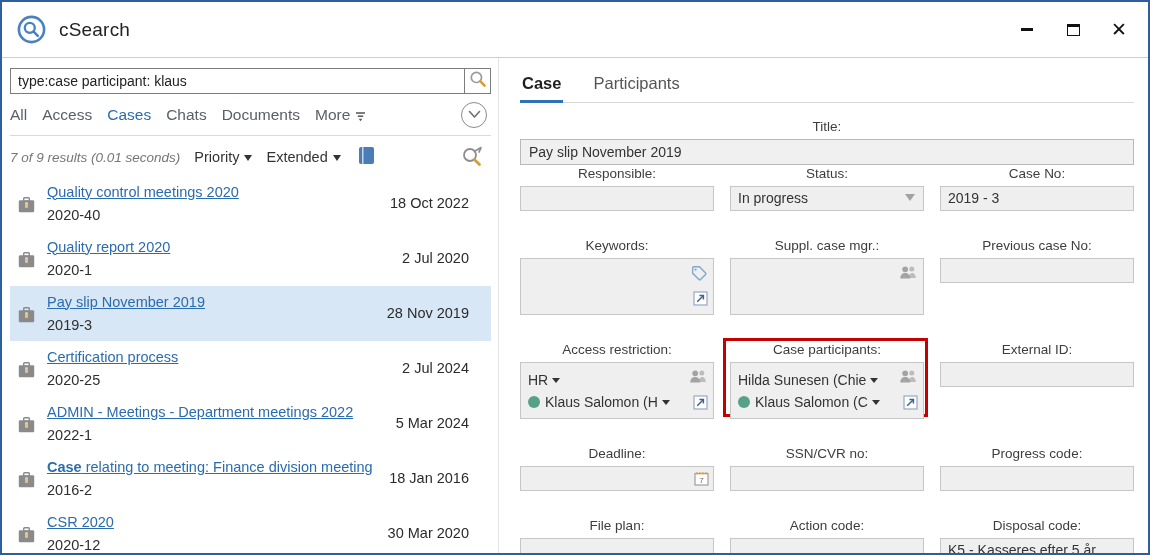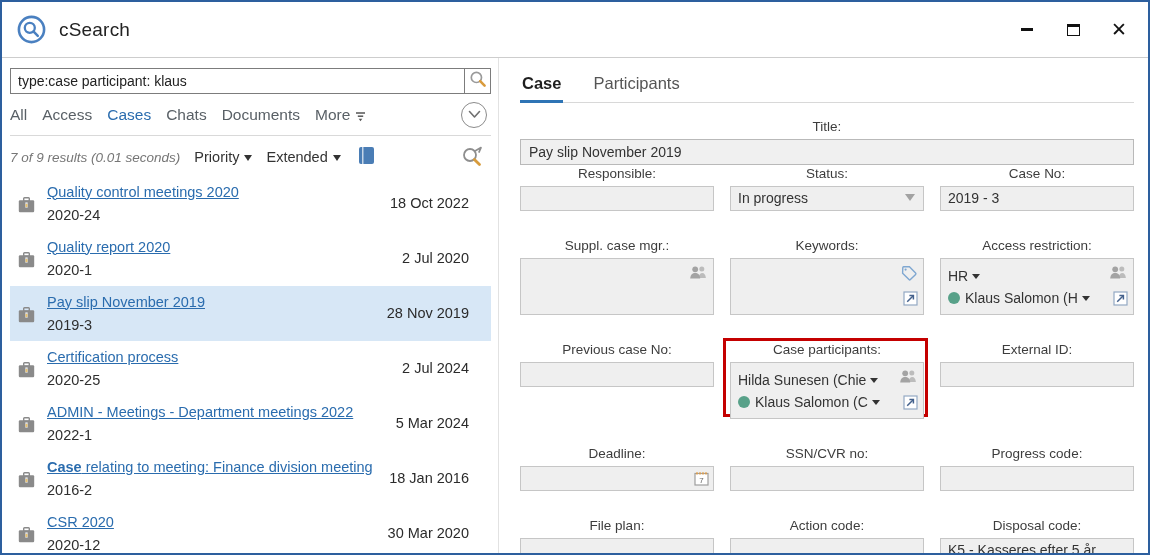--- a/index.html
+++ b/index.html
@@ -182,21 +182,21 @@
     <span class="bricase">
       <svg width="17" height="16" viewBox="0 0 17 16">
         <rect x="5.7" y="0.8" width="5.6" height="3.4" rx="0.8" fill="none" stroke="#8a8a8a" stroke-width="1.4"></rect>
         <rect x="0.8" y="3.2" width="15.4" height="12" rx="1.2" fill="#8a8a8a"></rect>
         <rect x="7.2" y="5.2" width="2.6" height="5.6" rx="0.6" fill="#d9d9d9"></rect>
         <rect x="7.6" y="7" width="1.8" height="3" fill="#e8c06a"></rect>
       </svg>
     </span>
     <div class="row-main">
       <a class="row-link"><span>Quality control meetings 2020</span></a>
-      <div class="row-number">2020-24</div>
+      <div class="row-number">2020-40</div>
     </div>
     <span class="row-date">18 Oct 2022</span>
   </div>
 
   <div class="row">
     <span class="bricase">
       <svg width="17" height="16" viewBox="0 0 17 16">
         <rect x="5.7" y="0.8" width="5.6" height="3.4" rx="0.8" fill="none" stroke="#8a8a8a" stroke-width="1.4"></rect>
         <rect x="0.8" y="3.2" width="15.4" height="12" rx="1.2" fill="#8a8a8a"></rect>
         <rect x="7.2" y="5.2" width="2.6" height="5.6" rx="0.6" fill="#d9d9d9"></rect>
@@ -319,51 +319,58 @@
               <span class="sel-caret"></span>
             </div>
           </div>
           <div class="cell">
             <div class="flabel">Case No:</div>
             <div class="control">
                 <div class="inp">2019 - 3</div>
               </div>
           </div>
 
+          <div class="cell">
+            <div class="flabel">Keywords:</div>
+            <div class="pbox">
+              <span class="pbox-icon-top">
+                <svg width="17" height="17" viewBox="0 0 17 17">
+                  <path d="M8.2 1.6 L14.6 8 Q15.3 8.7 14.6 9.4 L9.4 14.6 Q8.7 15.3 8 14.6 L1.6 8.2 L1.8 2.6 Q1.9 1.9 2.6 1.8 Z" fill="none" stroke="#7fa7d1" stroke-width="1.4" stroke-linejoin="round"></path>
+                  <circle cx="4.6" cy="4.6" r="1.1" fill="#7fa7d1"></circle>
+                </svg>
+              </span>
+              <span class="pbox-icon-bottom">
+                <svg width="15" height="15" viewBox="0 0 15 15">
+                  <rect x="1" y="1" width="13" height="13" fill="#fff" stroke="#93a9c4" stroke-width="1.2"></rect>
+                  <path d="M4.2 10.8 L10 5" stroke="#44618c" stroke-width="1.5"></path>
+                  <path d="M6.4 4.6 L10.4 4.6 L10.4 8.6" fill="none" stroke="#44618c" stroke-width="1.5"></path>
+                </svg>
+              </span>
+            </div>
+          </div>
           <div class="cell">
             <div class="flabel">Suppl. case mgr.:</div>
             <div class="pbox">
               <span class="pbox-icon-top">
                 <svg width="19" height="15" viewBox="0 0 19 15">
                   <circle cx="12.8" cy="4" r="2.5" fill="#bcbcbc"></circle>
                   <path d="M9.6 13 C9.9 9.6 11.4 8 13.3 8 C15 8 16.6 9.4 16.9 13 Z" fill="#bcbcbc"></path>
                   <circle cx="6.2" cy="4.3" r="2.9" fill="#a3a3a3"></circle>
                   <path d="M1.2 13.6 C1.5 9.6 3.5 8 6.2 8 C8.9 8 10.9 9.6 11.2 13.6 Z" fill="#a3a3a3"></path>
                 </svg>
               </span>
             </div>
           </div>
           <div class="cell">
-            <div class="flabel">Keywords:</div>
-            <div class="pbox">
-              <span class="pbox-icon-top">
-                <svg width="17" height="17" viewBox="0 0 17 17">
-                  <path d="M8.2 1.6 L14.6 8 Q15.3 8.7 14.6 9.4 L9.4 14.6 Q8.7 15.3 8 14.6 L1.6 8.2 L1.8 2.6 Q1.9 1.9 2.6 1.8 Z" fill="none" stroke="#7fa7d1" stroke-width="1.4" stroke-linejoin="round"></path>
-                  <circle cx="4.6" cy="4.6" r="1.1" fill="#7fa7d1"></circle>
-                </svg>
-              </span>
-              <span class="pbox-icon-bottom">
-                <svg width="15" height="15" viewBox="0 0 15 15">
-                  <rect x="1" y="1" width="13" height="13" fill="#fff" stroke="#93a9c4" stroke-width="1.2"></rect>
-                  <path d="M4.2 10.8 L10 5" stroke="#44618c" stroke-width="1.5"></path>
-                  <path d="M6.4 4.6 L10.4 4.6 L10.4 8.6" fill="none" stroke="#44618c" stroke-width="1.5"></path>
-                </svg>
-              </span>
-            </div>
-          </div>
+            <div class="flabel">Previous case No:</div>
+            <div class="control">
+                <div class="inp"></div>
+              </div>
+          </div>
+
           <div class="cell">
             <div class="flabel">Access restriction:</div>
             <div class="pbox">
               <div class="entry">
                 <span>HR</span>
                   <span class="caret"></span>
               </div>
               <div class="entry">
                 <span class="dot"></span>
                 <span>Klaus Salomon (H</span>
@@ -378,27 +385,20 @@
                 </svg>
               </span>
               <span class="pbox-icon-bottom">
                 <svg width="15" height="15" viewBox="0 0 15 15">
                   <rect x="1" y="1" width="13" height="13" fill="#fff" stroke="#93a9c4" stroke-width="1.2"></rect>
                   <path d="M4.2 10.8 L10 5" stroke="#44618c" stroke-width="1.5"></path>
                   <path d="M6.4 4.6 L10.4 4.6 L10.4 8.6" fill="none" stroke="#44618c" stroke-width="1.5"></path>
                 </svg>
               </span>
             </div>
-          </div>
-
-          <div class="cell">
-            <div class="flabel">Previous case No:</div>
-            <div class="control">
-                <div class="inp"></div>
-              </div>
           </div>
           <div class="cell">
             <div class="red-frame"></div>
             <div class="flabel">Case participants:</div>
             <div class="pbox">
               <div class="entry">
                 <span>Hilda Sunesen (Chie</span>
                   <span class="caret"></span>
               </div>
               <div class="entry">

